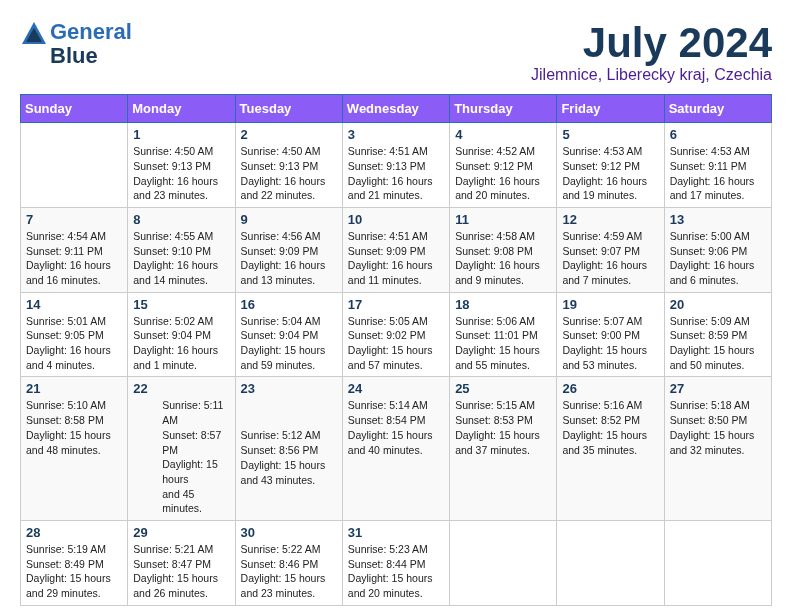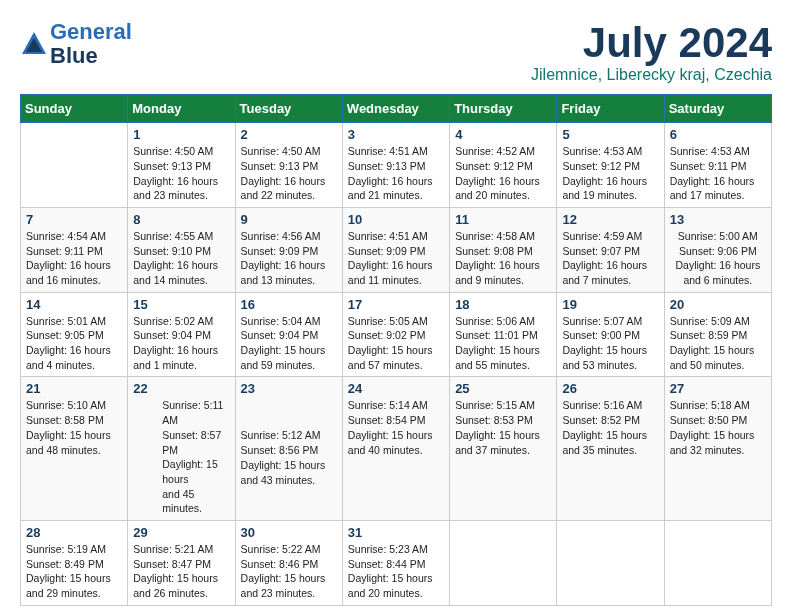--- a/index.html
+++ b/index.html
@@ -11,21 +11,20 @@
       padding: 20px;
     }
     .header {
       display: flex;
       justify-content: space-between;
       align-items: flex-start;
       margin-bottom: 10px;
     }
     .logo {
       display: flex;
-      align-items: center;
     }
     .logo-text {
       font-size: 22px;
       font-weight: bold;
       color: #1a3a5c;
       line-height: 1.1;
     }
     .logo-text span {
       color: #1a7acc;
     }
@@ -38,29 +37,29 @@
       text-align: right;
     }
     .month-title {
       font-size: 42px;
       font-weight: bold;
       color: #1a3a5c;
       line-height: 1.1;
     }
     .location {
       font-size: 16px;
-      color: #0f766e;
+      color: #4c1d95;
     }
     table {
       width: 100%;
       border-collapse: collapse;
       font-size: 11px;
     }
     thead th {
-      background-color: #15803d;
+      background-color: #8b5cf6;
       color: #fff;
       padding: 6px 4px;
       text-align: left;
       font-size: 13px;
       font-weight: bold;
       border: 1px solid #2a6db5;
     }
     td {
       border: 1px solid #ccc;
       vertical-align: top;
@@ -203,21 +202,21 @@
         </td>
         <td>
           <span class="day-num">12</span>
           <div class="cell-text" style="white-space: pre-line;">Sunrise: 4:59 AM
 Sunset: 9:07 PM
 Daylight: 16 hours
 and 7 minutes.</div>
         </td>
         <td>
           <span class="day-num">13</span>
-          <div class="cell-text" style="white-space: pre-line; text-align: center;">Sunrise: 5:00 AM
+          <div class="cell-text" style="white-space: pre-line;">Sunrise: 5:00 AM
 Sunset: 9:06 PM
 Daylight: 16 hours
 and 6 minutes.</div>
         </td>
       </tr>
       <tr>
         <td>
           <span class="day-num">14</span>
           <div class="cell-text" style="white-space: pre-line;">Sunrise: 5:01 AM
 Sunset: 9:05 PM

